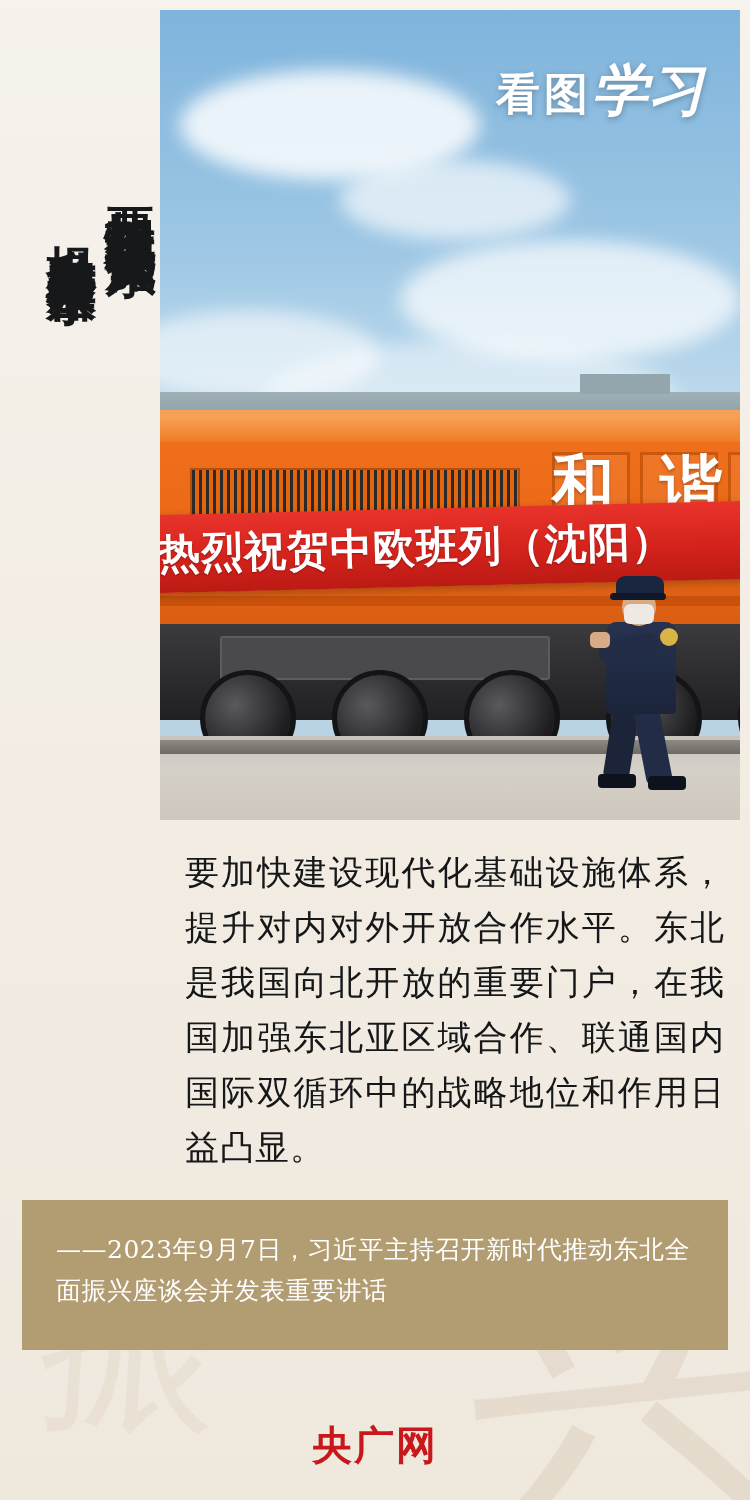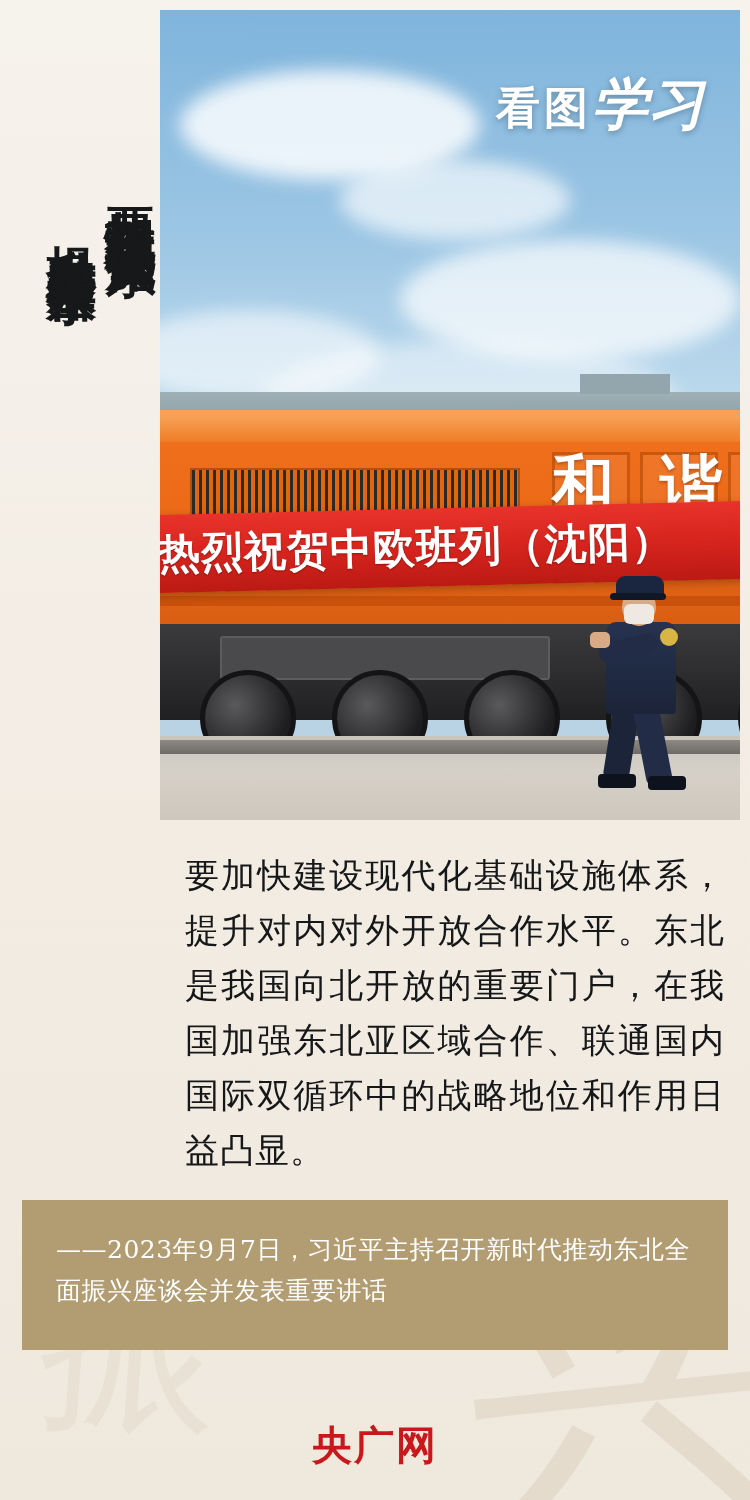--- a/index.html
+++ b/index.html
@@ -229,21 +229,21 @@
   .of-leg1 { position: absolute; left: 30px; top: 142px; width: 26px; height: 72px; background: #1b2439; border-radius: 6px; transform: rotate(9deg); }
   .of-leg2 { position: absolute; left: 62px; top: 142px; width: 26px; height: 76px; background: #222c46; border-radius: 6px; transform: rotate(-11deg); }
   .of-shoe1{ position: absolute; left: 20px; top: 208px; width: 38px; height: 14px; background: #0e121c; border-radius: 4px; }
   .of-shoe2{ position: absolute; left: 70px; top: 210px; width: 38px; height: 14px; background: #0e121c; border-radius: 4px; }
   .of-badge{ position: absolute; left: 82px; top: 62px; width: 18px; height: 18px; border-radius: 50%; background: #d8b545; }
 
   
   .brand {
     position: absolute;
     right: 36px;
-    top: 64px;
+    top: 50px;
     z-index: 8;
     text-align: right;
     color: #ffffff;
   }
   .brand-main {
     font-family: "DejaVu Serif", serif;
     font-weight: bold;
     font-size: 44px;
     letter-spacing: 4px;
     line-height: 1.05;
@@ -262,21 +262,21 @@
     color: #f4a64a;
     text-shadow: 0 1px 3px rgba(0,0,0,.35);
   }
 
   
   .quote {
     position: absolute;
     left: 185px;
     top: 848px;
     width: 540px;
-    font-family: Liberation Sans, sans-serif;
+    font-family: Liberation Mono, monospace;
     font-size: 34px;
     line-height: 1.62;
     color: #151719;
     text-align: justify;
     letter-spacing: 1px;
   }
 
   
   .source {
     position: absolute;

